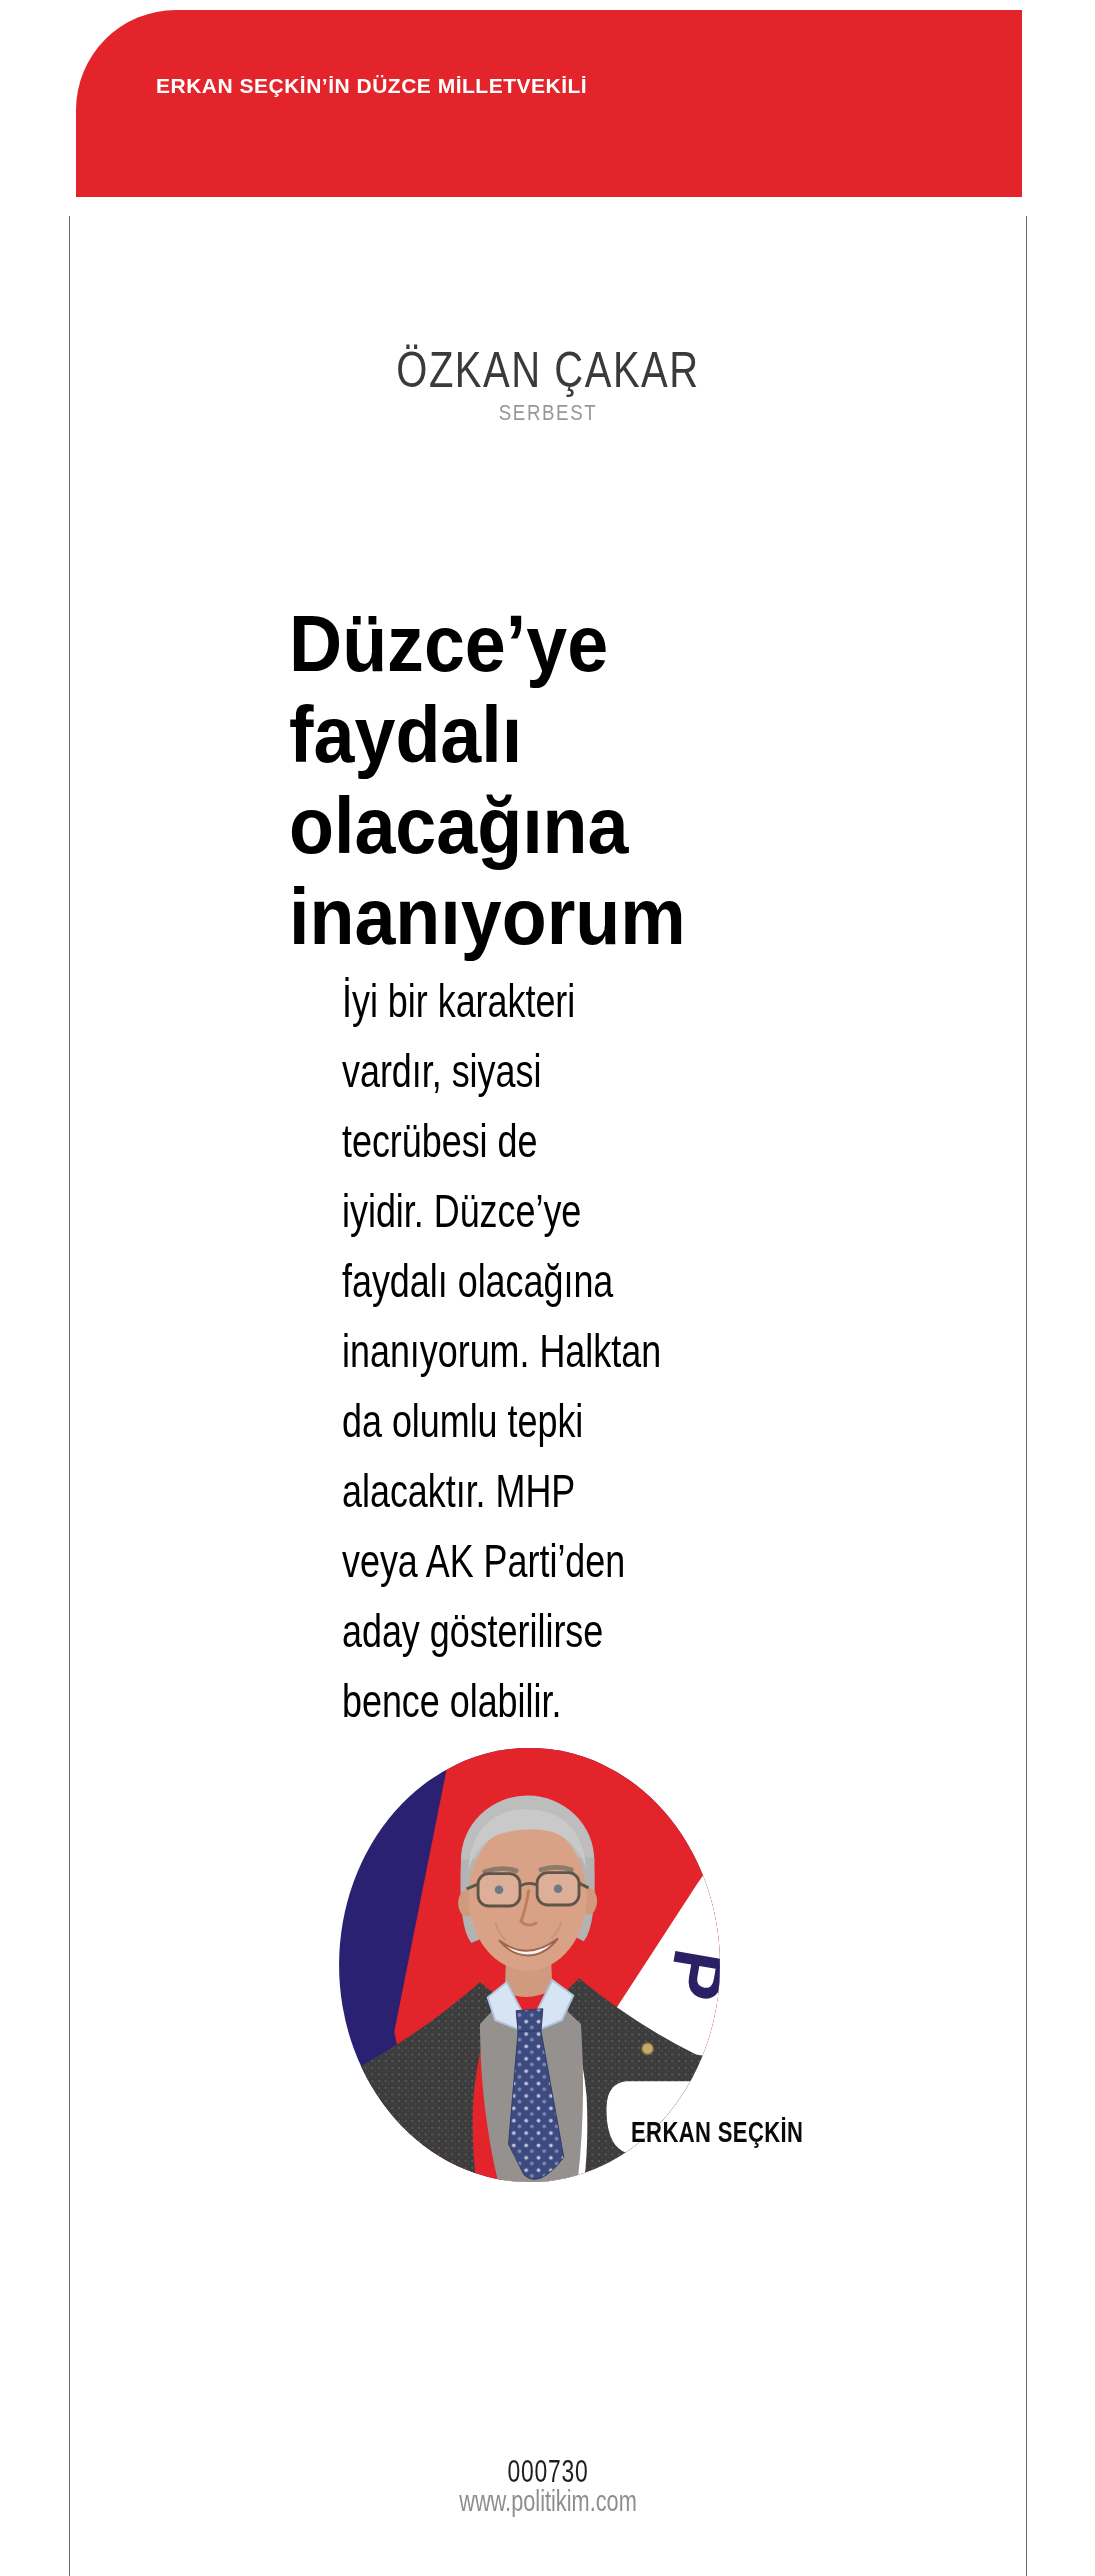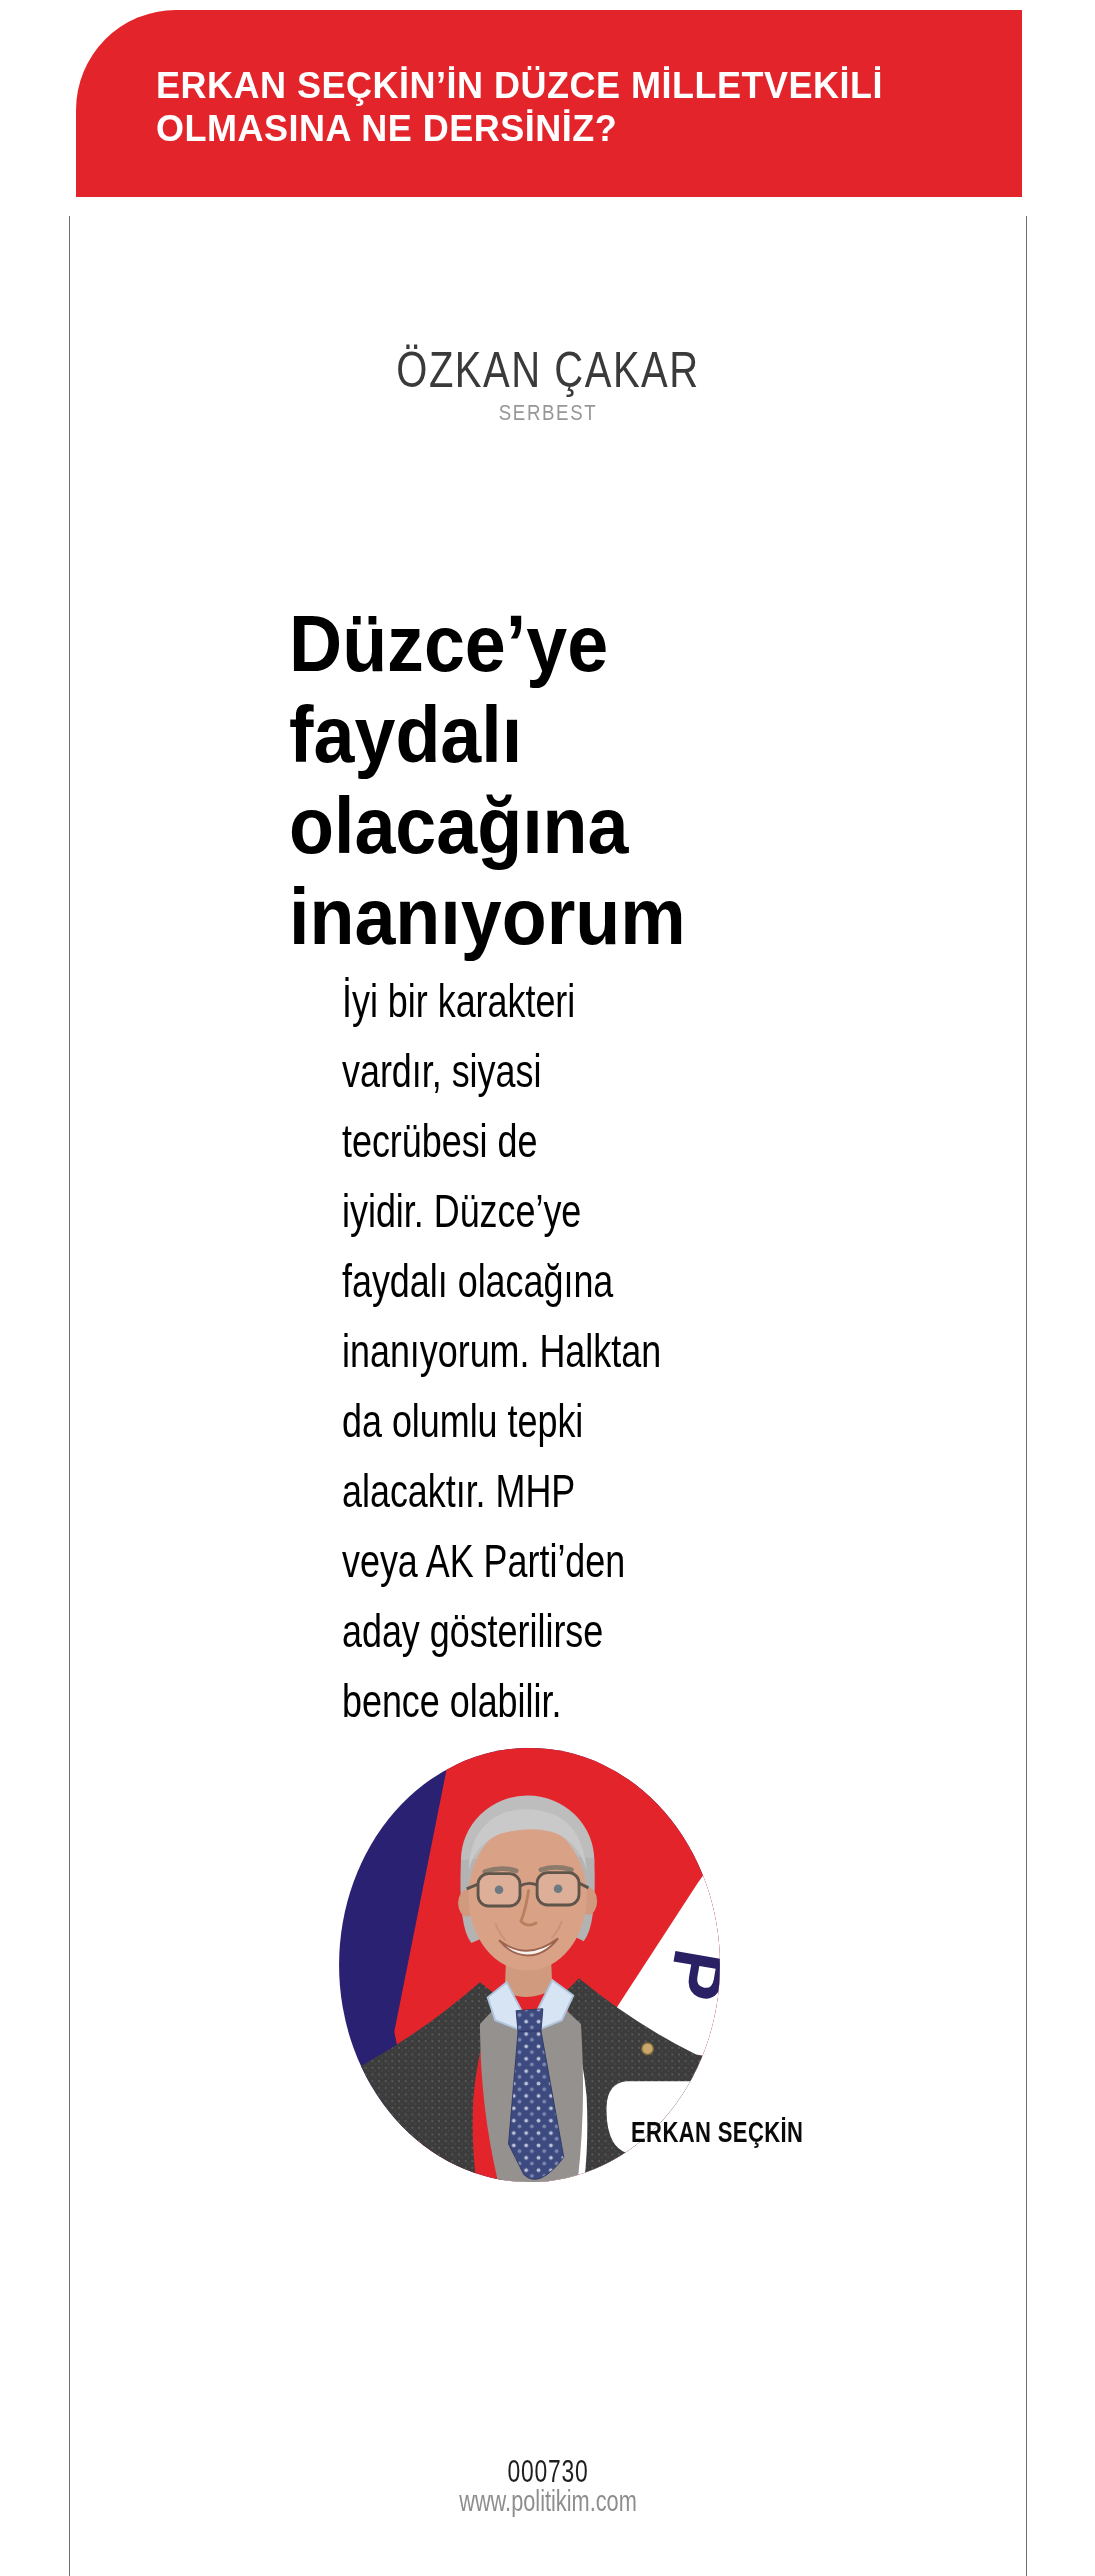--- a/index.html
+++ b/index.html
@@ -7,21 +7,21 @@
     position:relative;width:1096px;height:2576px;background:#ffffff;
     font-family:"Liberation Sans",sans-serif;overflow:hidden;
   }
   
   #banner{
     position:absolute;left:76px;top:9.5px;width:946px;height:187px;
     background:#E3252B;border-radius:100px 0 0 0;
     box-sizing:border-box;padding:54px 29px 0 80px;
   }
   #banner .bline{
-    color:#ffffff;font-weight:bold;font-size:36px;line-height:43px;
+    color:#ffffff;font-weight:bold;font-size:21px;line-height:43px;
     letter-spacing:0.5px;white-space:nowrap;
   }
   
   #card{
     position:absolute;left:69px;top:216px;width:956px;height:2360px;
     border-left:1.9px solid #6F6F6F;border-right:1.9px solid #6F6F6F;
     background:#ffffff;box-sizing:content-box;
   }
   .cwide{position:absolute;left:70px;width:956px;text-align:center;}
   #interviewer-name{
@@ -56,21 +56,20 @@
     transform:scaleX(0.75);transform-origin:50% 0;
   }
 </style>
 </head>
 <body>
 
 <div id="page">
 
   <div id="banner">
     <div class="bline">ERKAN SEÇKİN’İN DÜZCE MİLLETVEKİLİ</div>
-    <div class="bline">OLMASINA NE DERSİNİZ?</div>
   </div>
 
   <div id="card"></div>
 
   <div id="interviewer-name" class="cwide">ÖZKAN ÇAKAR</div>
   <div id="interviewer-role" class="cwide">SERBEST</div>
 
   <div id="headline">
     <div>Düzce’ye</div>
     <div>faydalı</div>

